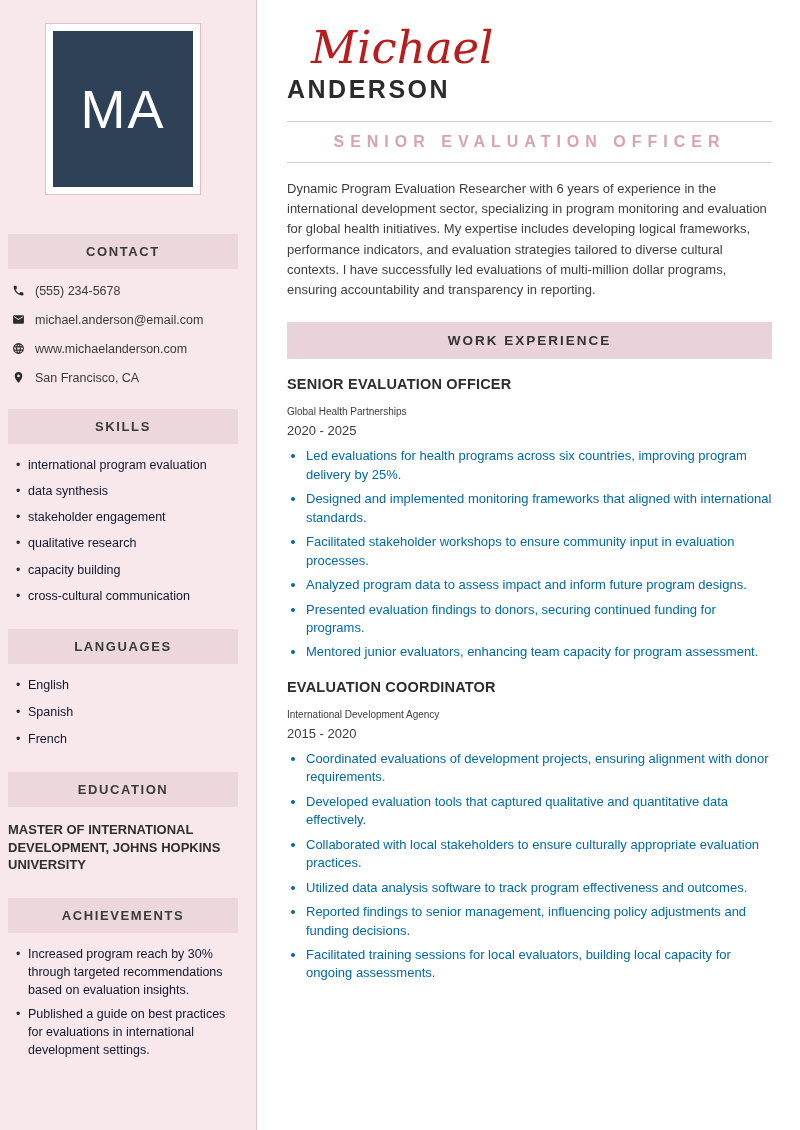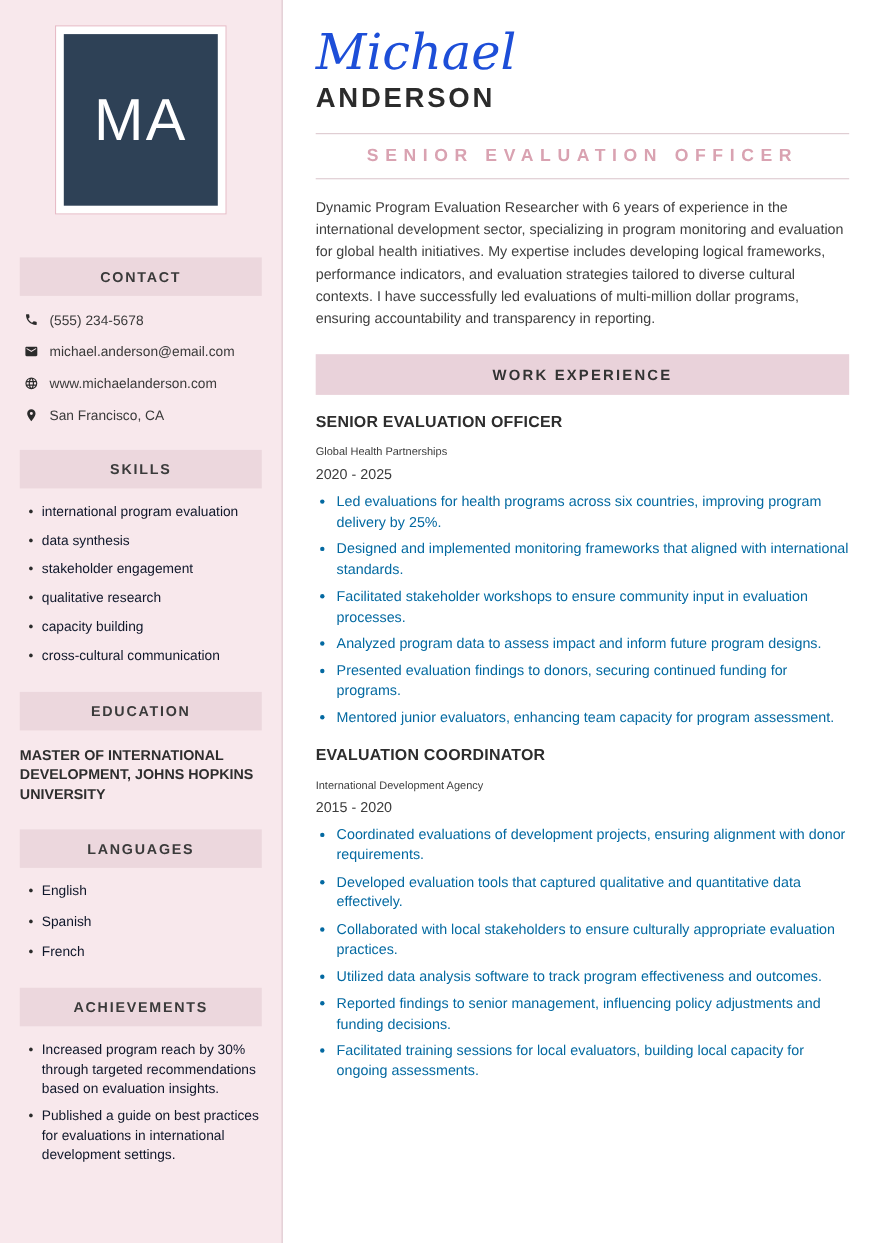--- a/index.html
+++ b/index.html
@@ -10,21 +10,21 @@
     color:#3c3c3c;
     overflow:hidden;
   }
   .page { display:flex; width:800px; height:1130px; background:#fff; }
 
   
   .sidebar {
     width:257px; min-width:257px; height:1130px;
     background:var(--sidebar_bg, #f8e8ec);
     border-right:1px solid var(--divider, #dcc6cd);
-    padding:23px 18px 16px 18px;
+    padding:23px 18px 16px 8px;
     overflow:hidden;
   }
   .photo-frame {
     width:156px; height:172px; margin:0 auto;
     background:#fff; border:1px solid #e7bcc7; padding:7px;
   }
   .photo-box {
     width:100%; height:100%;
     background:var(--navy, #2e4156);
     display:flex; align-items:center; justify-content:center;
@@ -57,21 +57,21 @@
   .degree {
     margin-top:14px; font-size:13px; font-weight:bold;
     line-height:1.35; color:#2e2e2e; padding-left:0;
   }
   .ach-list li { margin-bottom:6px; }
 
   
   .main { flex:1; padding:22px 28px 0 30px; }
   .first-name {
     font-family:"DejaVu Serif", serif; font-style:italic;
-    font-size:45px; font-weight:400; color:#1d4ed8; line-height:1.15;
+    font-size:45px; font-weight:400; color:#b91c1c; line-height:1.15;margin-left:24px;
   }
   .last-name {
     font-size:25px; font-weight:bold; letter-spacing:2.5px;
     color:#2b2b2b; margin-top:1px;
   }
   .title-wrap {
     margin-top:17px;
     border-top:1px solid var(--rule, #ddc9cf);
     border-bottom:1px solid var(--rule, #ddc9cf);
     padding:11px 0; text-align:center;
@@ -153,31 +153,31 @@
         <li>international program evaluation</li>
         <li>data synthesis</li>
         <li>stakeholder engagement</li>
         <li>qualitative research</li>
         <li>capacity building</li>
         <li>cross-cultural communication</li>
       </ul>
     </section>
 
     <section>
-      <h2 class="band">EDUCATION</h2>
-      <p class="degree">MASTER OF INTERNATIONAL DEVELOPMENT, JOHNS HOPKINS UNIVERSITY</p>
-    </section>
-
-    <section>
       <h2 class="band">LANGUAGES</h2>
       <ul class="side-list tight">
         <li>English</li>
         <li>Spanish</li>
         <li>French</li>
       </ul>
+    </section>
+
+    <section>
+      <h2 class="band">EDUCATION</h2>
+      <p class="degree">MASTER OF INTERNATIONAL DEVELOPMENT, JOHNS HOPKINS UNIVERSITY</p>
     </section>
 
     <section>
       <h2 class="band">ACHIEVEMENTS</h2>
       <ul class="side-list ach-list">
         <li>Increased program reach by 30% through targeted recommendations based on evaluation insights.</li>
         <li>Published a guide on best practices for evaluations in international development settings.</li>
       </ul>
     </section>
 

